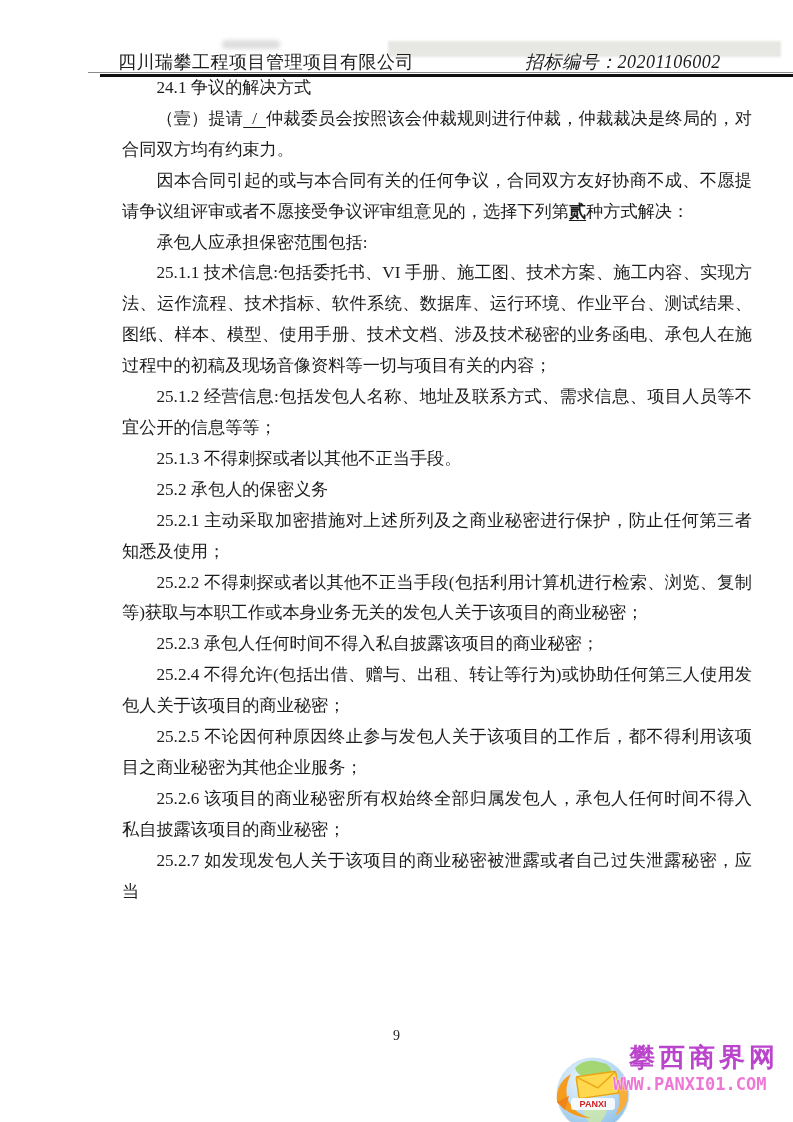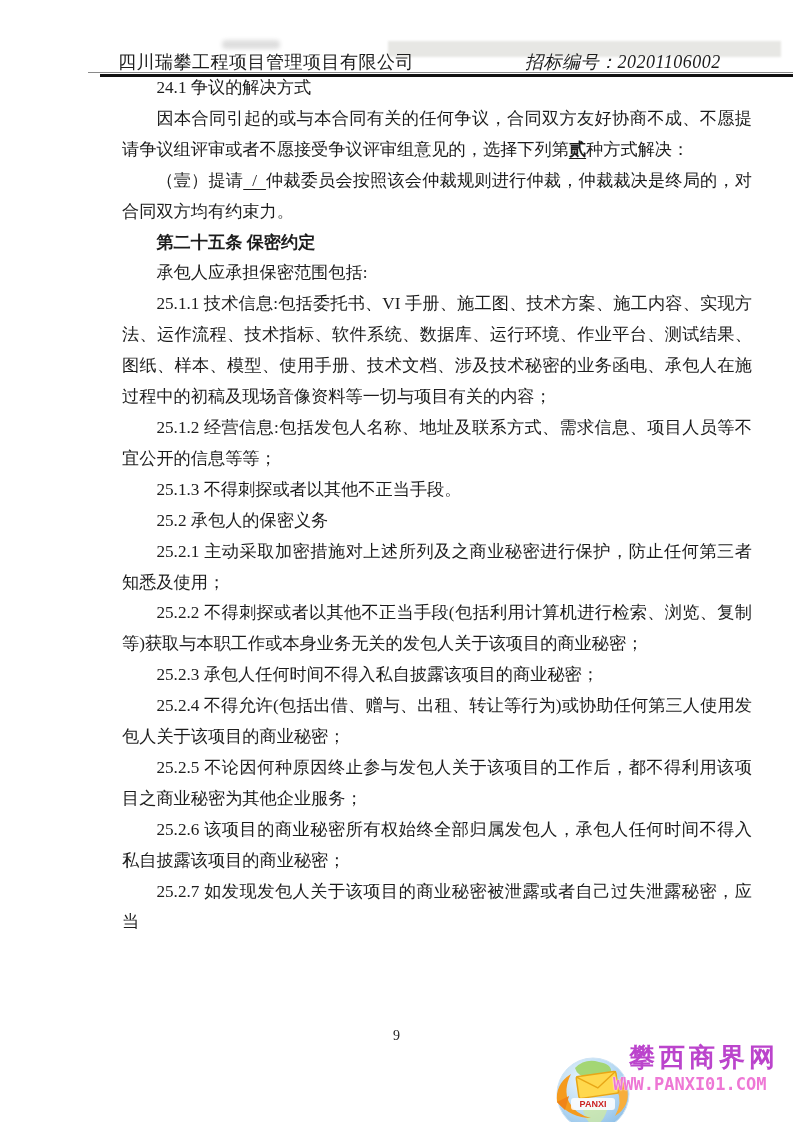--- a/index.html
+++ b/index.html
@@ -75,23 +75,22 @@
 
   <div class="header">
     <span class="company">四川瑞攀工程项目管理项目有限公司</span>
     <span class="bid">招标编号：20201106002</span>
   </div>
   <div class="rule-thin"></div>
   <div class="rule-thick"></div>
 
   <div class="doc-body" id="doc-body">
       <p><span class="">24.1 争议的解决方式</span></p>
+      <p><span class="">（壹）提请</span><span class="u">&nbsp;&nbsp;/&nbsp;&nbsp;</span><span class="">仲裁委员会按照该会仲裁规则进行仲裁，仲裁裁决是终局的，对合同双方均有约束力。</span></p>
       <p><span class="">因本合同引起的或与本合同有关的任何争议，合同双方友好协商不成、不愿提请争议组评审或者不愿接受争议评审组意见的，选择下列第</span><span class="b u">贰</span><span class="">种方式解决：</span></p>
-      <p><span class="">（壹）提请</span><span class="u">&nbsp;&nbsp;/&nbsp;&nbsp;</span><span class="">仲裁委员会按照该会仲裁规则进行仲裁，仲裁裁决是终局的，对合同双方均有约束力。</span></p>
-      <p class="bold"><span class="">第二十五条 保密约定</span></p>
       <p><span class="">承包人应承担保密范围包括:</span></p>
       <p><span class="">25.1.1 技术信息:包括委托书、VI 手册、施工图、技术方案、施工内容、实现方法、运作流程、技术指标、软件系统、数据库、运行环境、作业平台、测试结果、图纸、样本、模型、使用手册、技术文档、涉及技术秘密的业务函电、承包人在施过程中的初稿及现场音像资料等一切与项目有关的内容；</span></p>
       <p><span class="">25.1.2 经营信息:包括发包人名称、地址及联系方式、需求信息、项目人员等不宜公开的信息等等；</span></p>
       <p><span class="">25.1.3 不得刺探或者以其他不正当手段。</span></p>
       <p><span class="">25.2 承包人的保密义务</span></p>
       <p><span class="">25.2.1 主动采取加密措施对上述所列及之商业秘密进行保护，防止任何第三者知悉及使用；</span></p>
       <p><span class="">25.2.2 不得刺探或者以其他不正当手段(包括利用计算机进行检索、浏览、复制等)获取与本职工作或本身业务无关的发包人关于该项目的商业秘密；</span></p>
       <p><span class="">25.2.3 承包人任何时间不得入私自披露该项目的商业秘密；</span></p>
       <p><span class="">25.2.4 不得允许(包括出借、赠与、出租、转让等行为)或协助任何第三人使用发包人关于该项目的商业秘密；</span></p>
       <p><span class="">25.2.5 不论因何种原因终止参与发包人关于该项目的工作后，都不得利用该项目之商业秘密为其他企业服务；</span></p>

